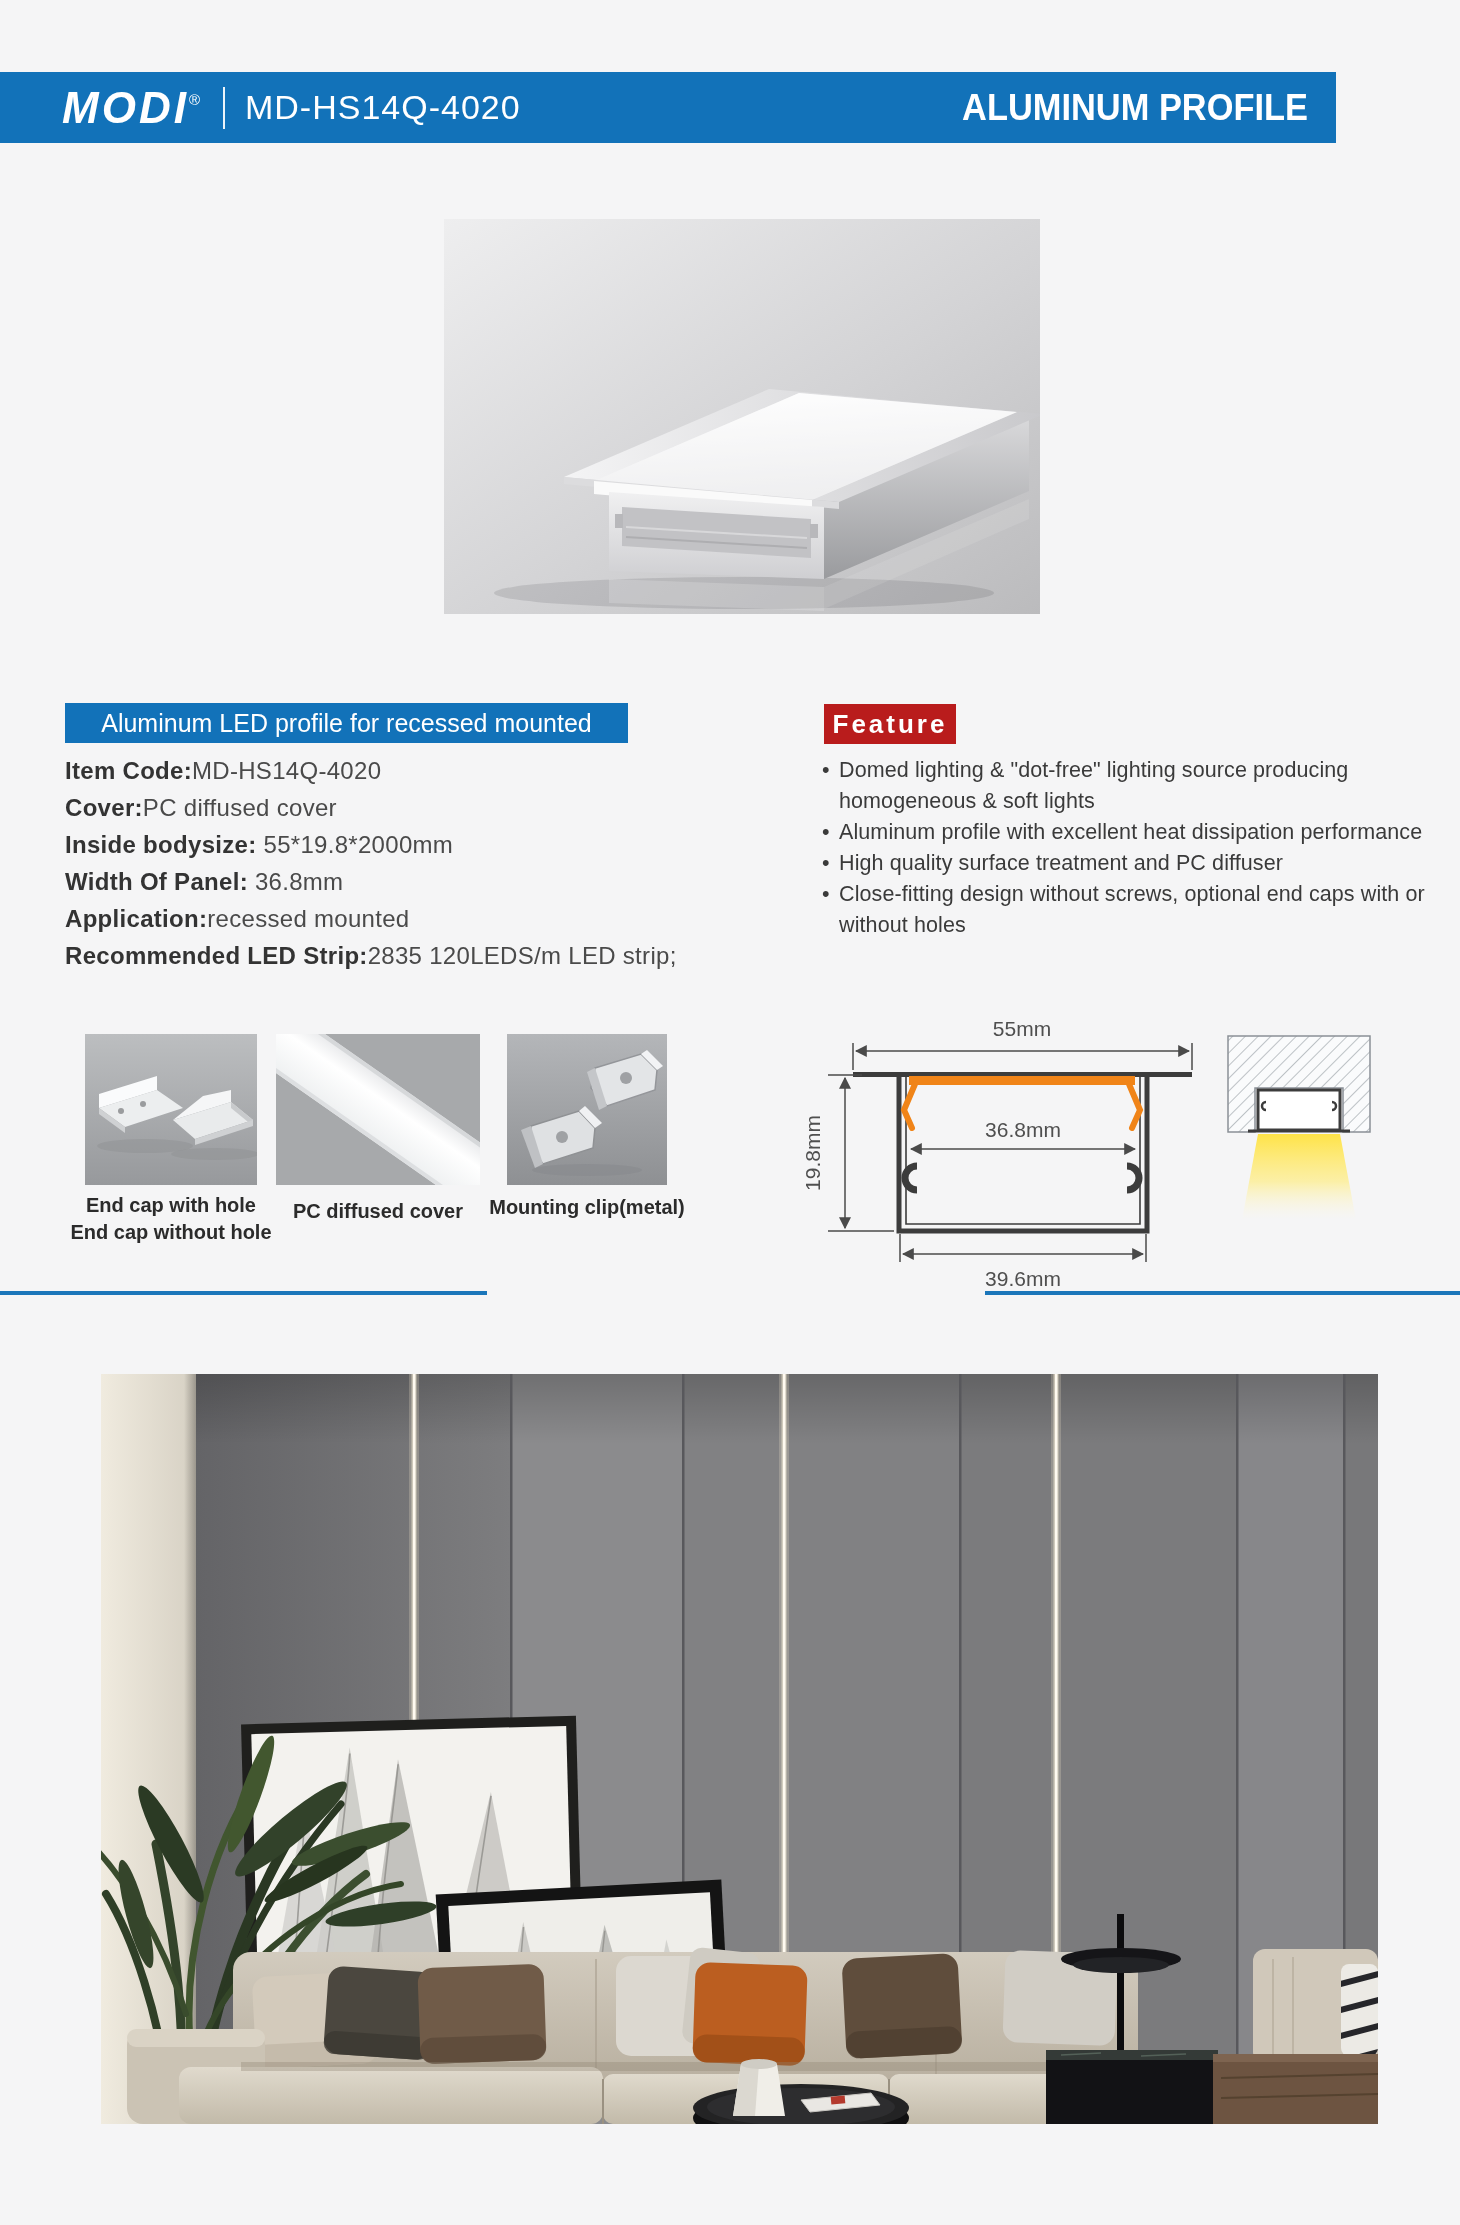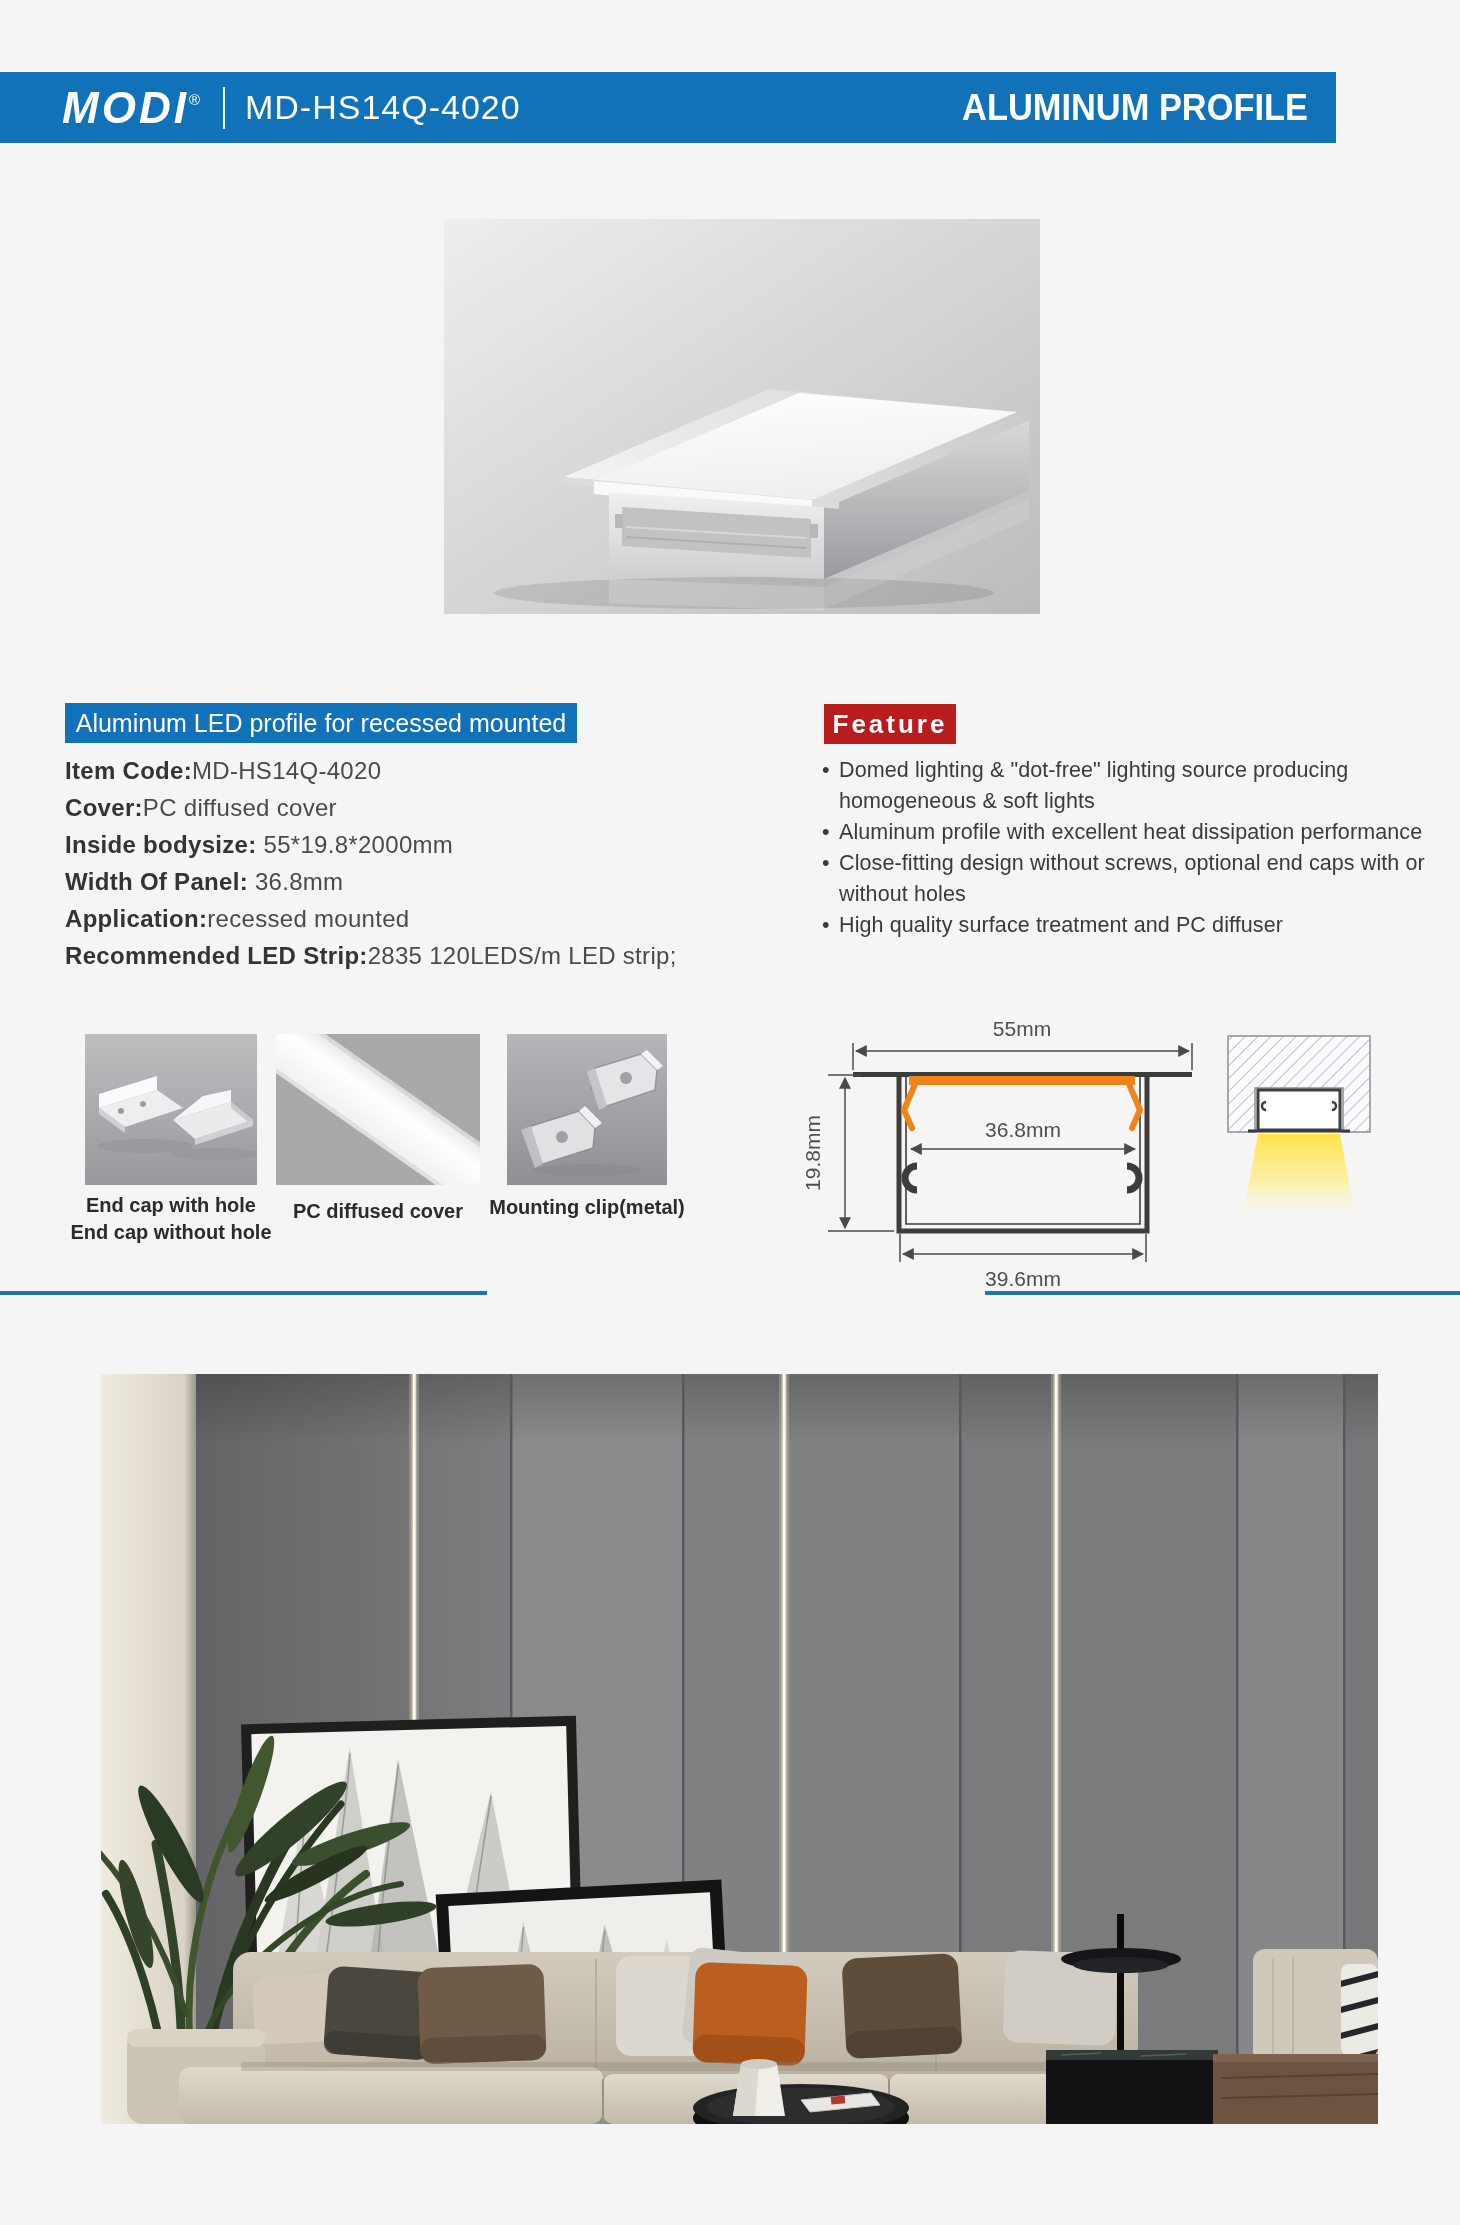--- a/index.html
+++ b/index.html
@@ -17,21 +17,21 @@
   .reg { color:#fff; font-size:15px; vertical-align:18px; font-style:normal; font-weight:normal; }
   .hdr-divider { width:2px; height:42px; background:rgba(255,255,255,.92); margin:0 20px 0 20px; }
   .model { color:#fff; font-size:34px; font-weight:500; letter-spacing:1px; }
   .category { margin-left:auto; margin-right:28px; color:#fff; font-size:37px; font-weight:bold;
               transform:scaleX(.93); transform-origin:right center; letter-spacing:0px; }
   
   .product-photo { position:absolute; left:444px; top:219px; width:596px; height:395px; }
   .product-photo svg { display:block; }
   
   .spec-title {
-    position:absolute; left:65px; top:703px; width:512px; height:40px; background:#1272b9;
+    position:absolute; left:65px; top:703px; width:563px; height:40px; background:#1272b9;
     color:#fff; font-size:25px; font-weight:500; display:flex; align-items:center; justify-content:center;
   }
   .spec-list { position:absolute; left:65px; top:752px; }
   .spec-row { height:37px; line-height:37px; font-size:24px; color:#4a4a4a; white-space:nowrap; letter-spacing:.3px; }
   .spec-row b { font-weight:bold; color:#333;margin-top:24px; }
   
   .feature-title {
     position:absolute; left:824px; top:704px; width:132px; height:40px; background:#b91c1c;
     color:#fff; font-size:26px; font-weight:bold; letter-spacing:3px;
     display:flex; align-items:center; justify-content:center;
@@ -125,22 +125,22 @@
     <div class="spec-row"><b>Inside bodysize:</b><span> 55*19.8*2000mm</span></div>
     <div class="spec-row"><b>Width Of Panel:</b><span> 36.8mm</span></div>
     <div class="spec-row"><b>Application:</b><span>recessed mounted</span></div>
     <div class="spec-row"><b>Recommended LED Strip:</b><span>2835  120LEDS/m  LED strip;</span></div>
   </div>
 
   <div class="feature-title">Feature</div>
   <ul class="feature-list">
     <li>Domed lighting &amp; "dot-free" lighting source producing homogeneous &amp; soft lights</li>
     <li>Aluminum profile with excellent heat dissipation performance</li>
+    <li>High quality surface treatment and PC diffuser</li>
     <li>Close-fitting design without screws, optional end caps with or without holes</li>
-    <li>High quality surface treatment and PC diffuser</li>
   </ul>
 
   <div class="thumb" style="left:85px; width:172px;">
     <svg width="172" height="151" viewBox="0 0 172 151">
       <defs>
           <linearGradient id="thG1" x1="0" y1="0" x2="0" y2="1">
         <stop offset="0" stop-color="#bcbec0"></stop>
             <stop offset="1" stop-color="#97999c"></stop>
           </linearGradient>
         </defs>

